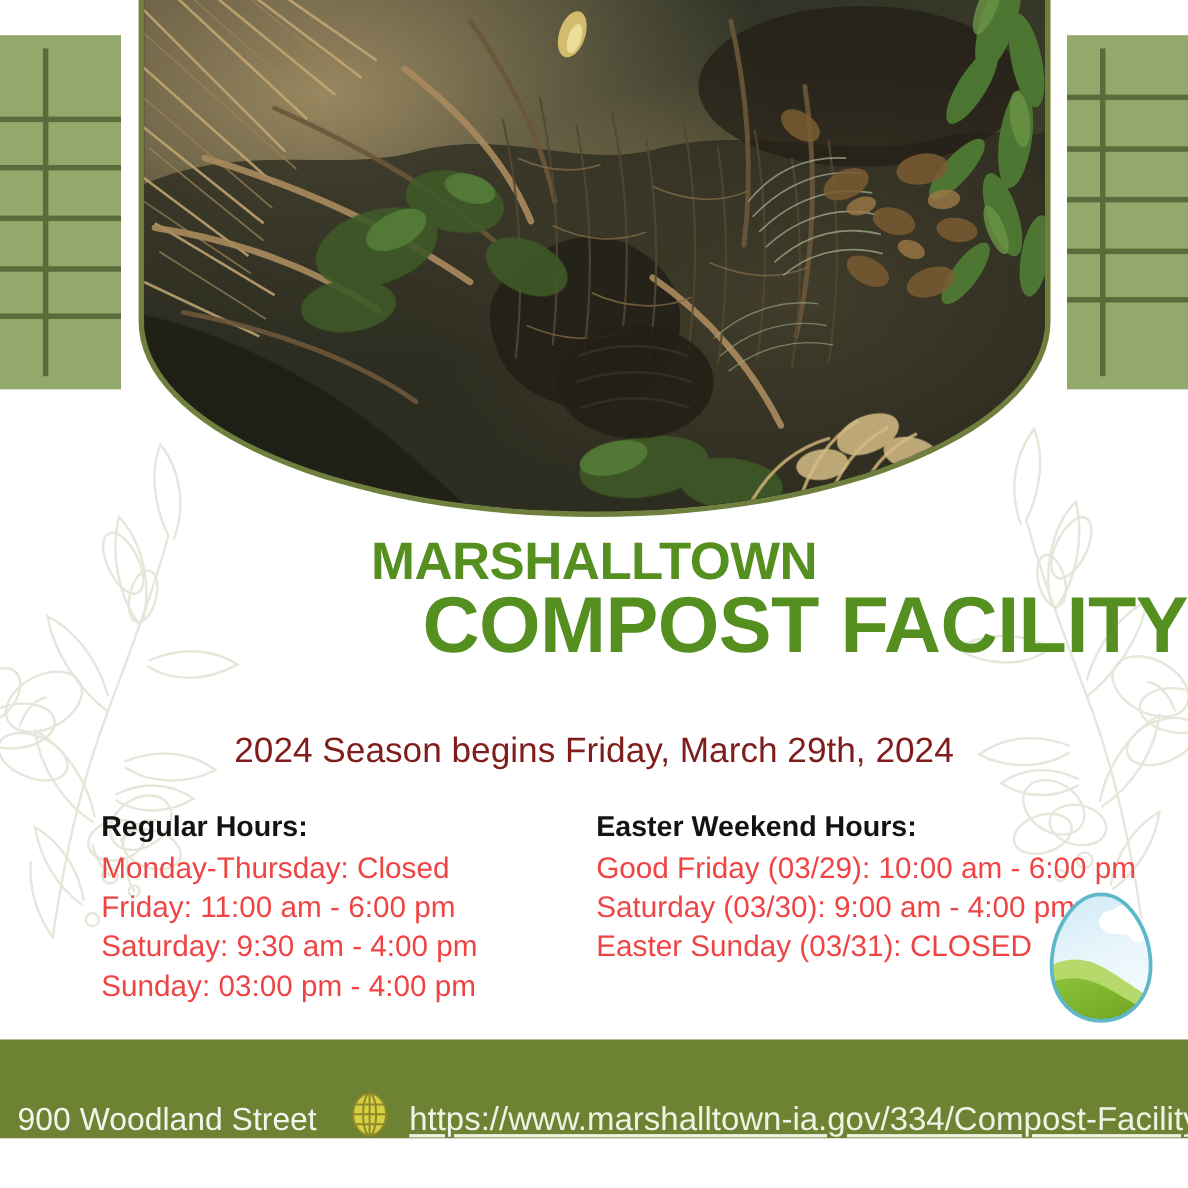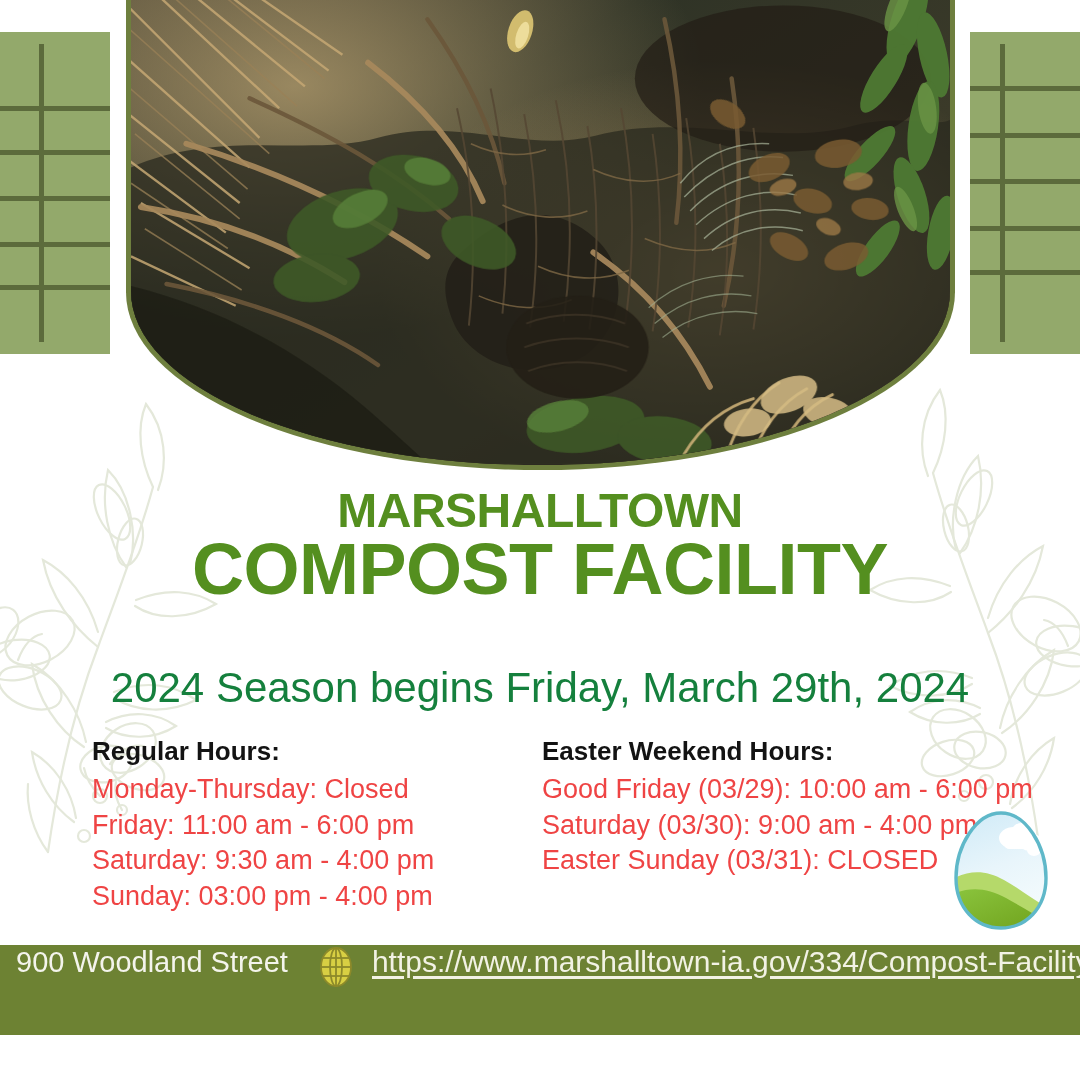--- a/index.html
+++ b/index.html
@@ -91,29 +91,29 @@
   }
   .title-line {
     color: #548f1f;
     font-weight: 700;
     font-size: 48px;
     line-height: 0.98;
     letter-spacing: -0.5px;
     font-family: "Liberation Sans", sans-serif;
     white-space: nowrap;
   }
-  .title-line.l2 { font-size: 72px; }
+  .title-line.l2 { font-size: 72px; text-align: right; }
 
   .subtitle {
     position: absolute;
     left: 0; right: 0;
     top: 664px;
     text-align: center;
-    color: #15803d;
-    font-size: 42px;
+    color: #7f1d1d;
+    font-size: 32px;
     font-weight: 400;
     font-family: "Liberation Sans", sans-serif;
     white-space: nowrap;
   }
 
   
   .hours {
     position: absolute;
     top: 736px;
     left: 92px;
@@ -151,21 +151,21 @@
   }
 
   
   .footer {
     position: absolute;
     left: 0; right: 0;
     top: 945px;
     height: 90px;
     background: #6d8233;
     display: flex;
-    align-items: flex-start;
+    align-items: flex-end;
   }
   .footer-address {
     color: #f4f4ec;
     font-size: 29px;
     line-height: 1.18;
     margin-left: 16px;
     font-family: "Liberation Sans", sans-serif;
     white-space: nowrap;
   }
   .globe-icon {

